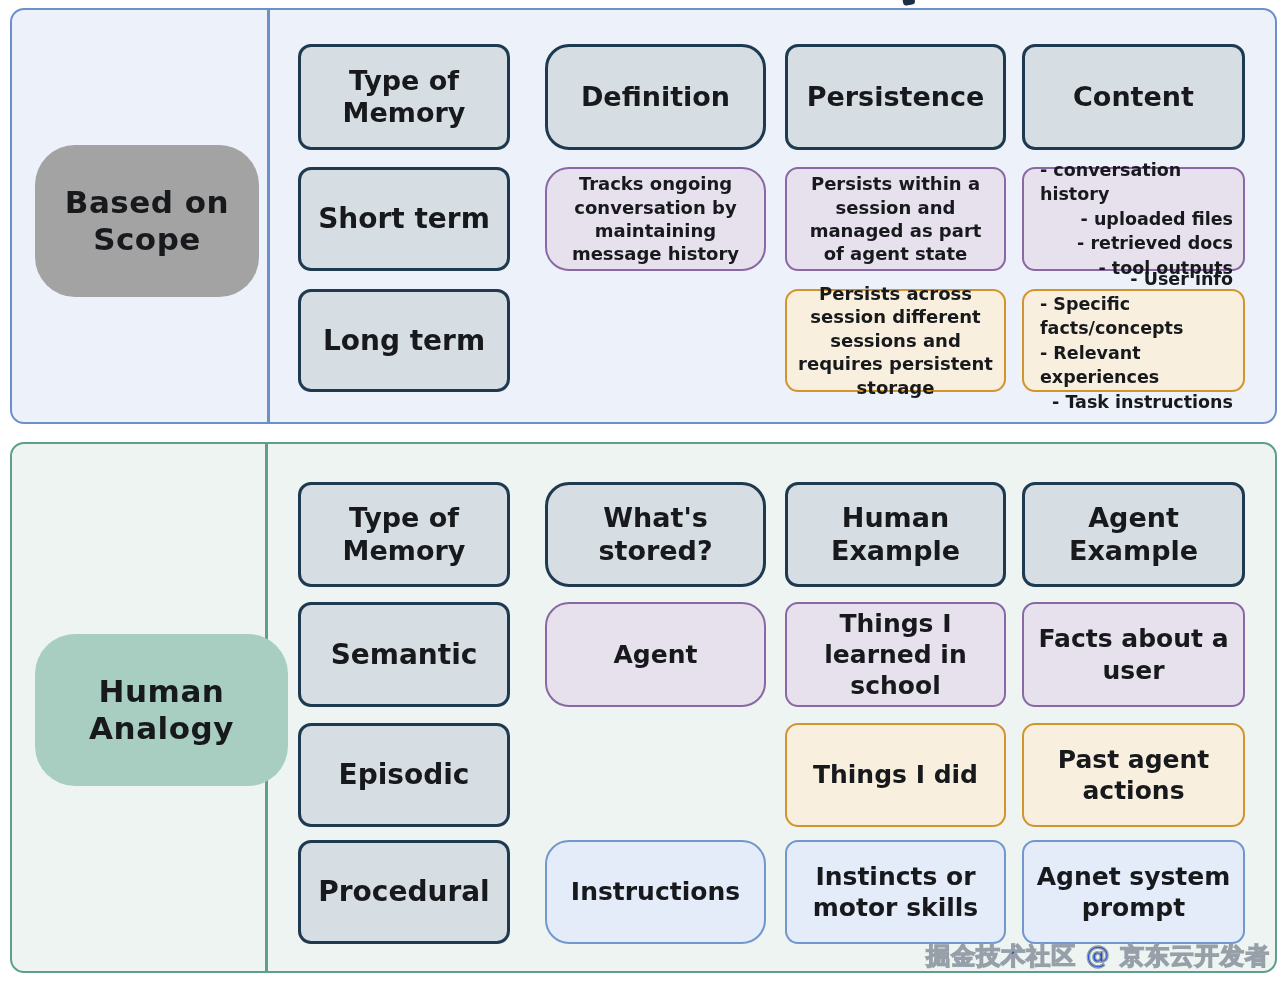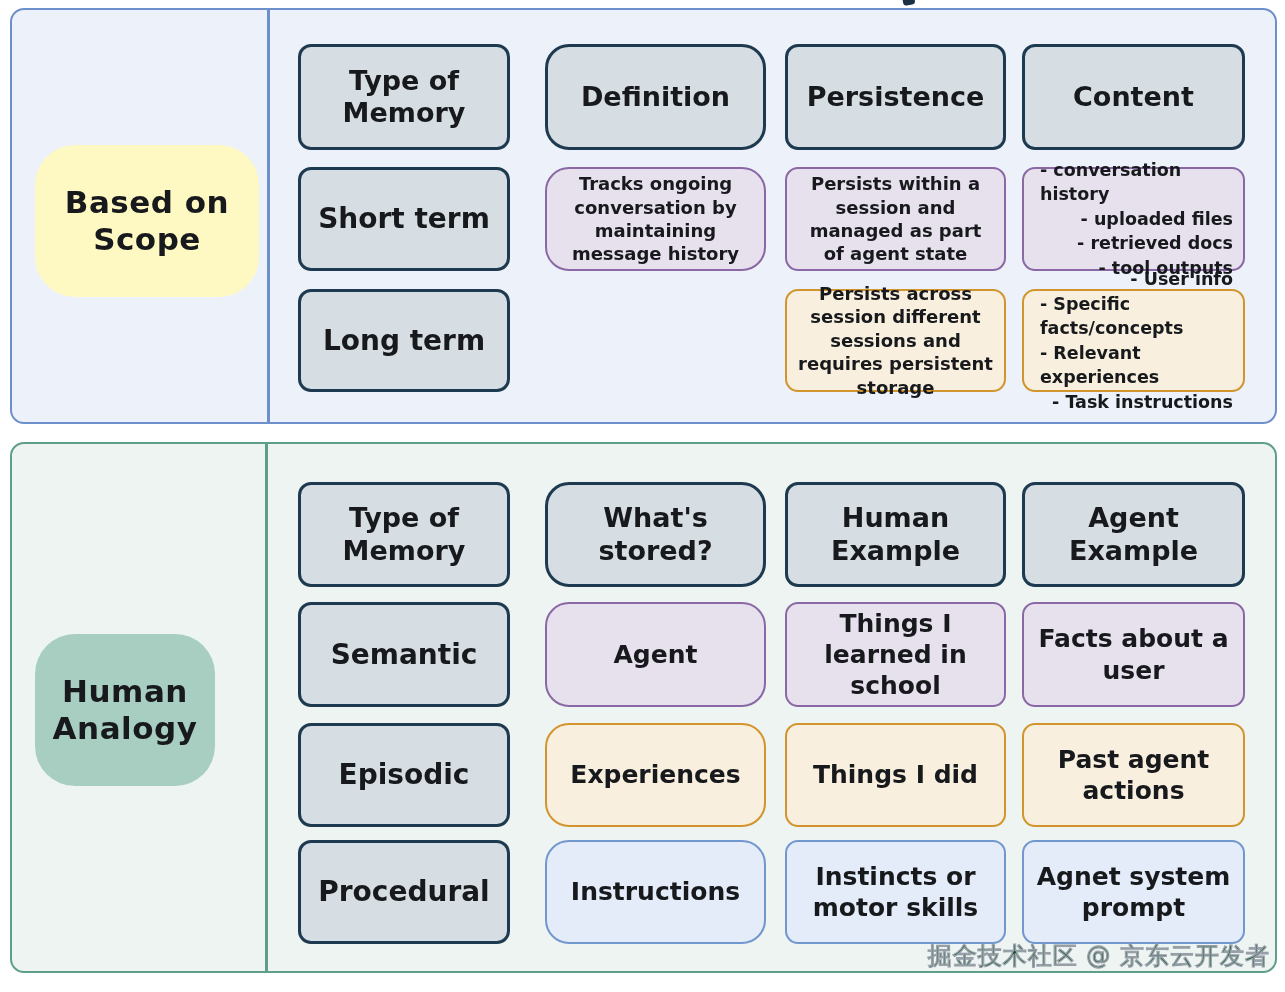--- a/index.html
+++ b/index.html
@@ -10,22 +10,22 @@
   .panel{position:absolute;box-sizing:border-box;border-radius:14px;}
   #scope-panel{left:10px;top:8px;width:1267px;height:416px;background:#edf1f9;border:2.5px solid #6e90ca;}
   #analogy-panel{left:10px;top:442px;width:1267px;height:531px;background:#edf4f1;border:2.5px solid #5f9e88;}
   .divider{position:absolute;top:0;bottom:0;width:2.5px;}
   #scope-panel .divider{left:255px;background:#6e90ca;}
   #analogy-panel .divider{left:253px;background:#5f9e88;}
   .side-label{
     position:absolute;display:flex;align-items:center;justify-content:center;text-align:center;
     font-weight:700;font-size:31px;line-height:1.2;border-radius:40px;letter-spacing:.5px;
   }
-  #scope-label{left:23px;top:135px;width:224px;height:152px;background:#fef9c3;}
-  #analogy-label{left:23px;top:190px;width:180px;height:152px;background:#a8cec2;}
+  #scope-label{left:23px;top:135px;width:224px;height:152px;background:#a3a3a3;}
+  #analogy-label{left:23px;top:190px;width:253px;height:152px;background:#a8cec2;}
 
   .cell{
     position:absolute;box-sizing:border-box;display:flex;flex-direction:column;
     align-items:center;justify-content:center;text-align:center;
     border-radius:13px;padding:6px 10px;
   }
   .cell-head{background:#d6dee3;border:3px solid #1e3a50;font-size:27px;font-weight:700;line-height:1.2;}
   .cell-purple{background:#e7e1ee;border:2.5px solid #8a68a5;}
   .cell-orange{background:#f8efde;border:2.5px solid #d2952e;}
   .cell-blue{background:#e3ecf8;border:2.5px solid #7297cf;}
@@ -44,22 +44,22 @@
   .sr1{top:157px;height:104px;}
   .sr2{top:279px;height:103px;}
   
   .ar0{top:38px;height:105px;}
   .ar1{top:158px;height:105px;}
   .ar2{top:279px;height:104px;}
   .ar3{top:396px;height:104px;}
 
   .top-fragment{position:absolute;left:903px;top:-1px;width:12px;height:6px;background:#1c2f45;border-radius:0 0 3px 3px;transform:rotate(-8deg);}
   .watermark{
-    position:absolute;top:940px;right:15px;font-size:24px;font-weight:400;letter-spacing:1px;
-    color:#14532d;-webkit-text-stroke:1.3px #97a0a8;text-shadow:0 0 1px #aab2b9;white-space:nowrap;
+    position:absolute;top:940px;right:15px;font-size:24px;font-weight:700;letter-spacing:1px;
+    color:#1d4ed8;-webkit-text-stroke:1.3px #97a0a8;text-shadow:0 0 1px #aab2b9;white-space:nowrap;
   }
 </style>
 </head>
 <body>
 
 <div class="page">
 
   <div class="top-fragment"></div>
 
   <section id="scope-panel" class="panel">
@@ -99,21 +99,20 @@
     <div class="cell cell-head c2 ar0">What's stored?</div>
     <div class="cell cell-head c3 ar0">Human Example</div>
     <div class="cell cell-head c4 ar0">Agent Example</div>
 
     <div class="cell cell-head rowlabel c1 ar1">Semantic</div>
     <div class="cell cell-purple value c2 ar1">Agent</div>
     <div class="cell cell-purple value c3 ar1">Things I learned in school</div>
     <div class="cell cell-purple value c4 ar1">Facts about a user</div>
 
     <div class="cell cell-head rowlabel c1 ar2">Episodic</div>
-    <div class="cell cell-orange value c2 ar2">Experiences</div>
     <div class="cell cell-orange value c3 ar2">Things I did</div>
     <div class="cell cell-orange value c4 ar2">Past agent actions</div>
 
     <div class="cell cell-head rowlabel c1 ar3">Procedural</div>
     <div class="cell cell-blue value c2 ar3">Instructions</div>
     <div class="cell cell-blue value c3 ar3">Instincts or motor skills</div>
     <div class="cell cell-blue value c4 ar3">Agnet system prompt</div>
   </section>
 
   <div class="watermark">掘金技术社区 @ 京东云开发者</div>

